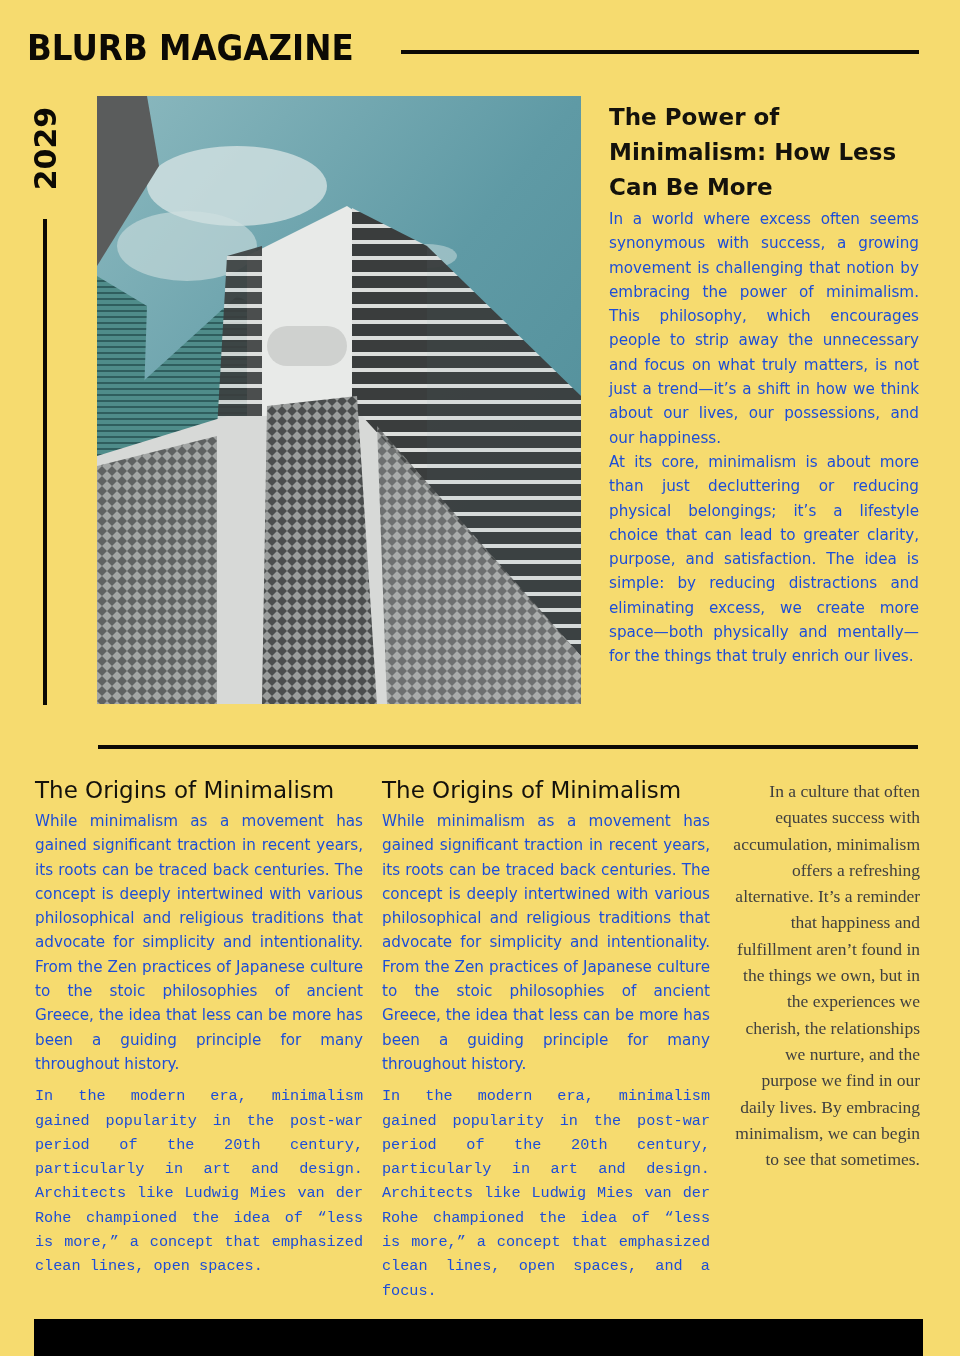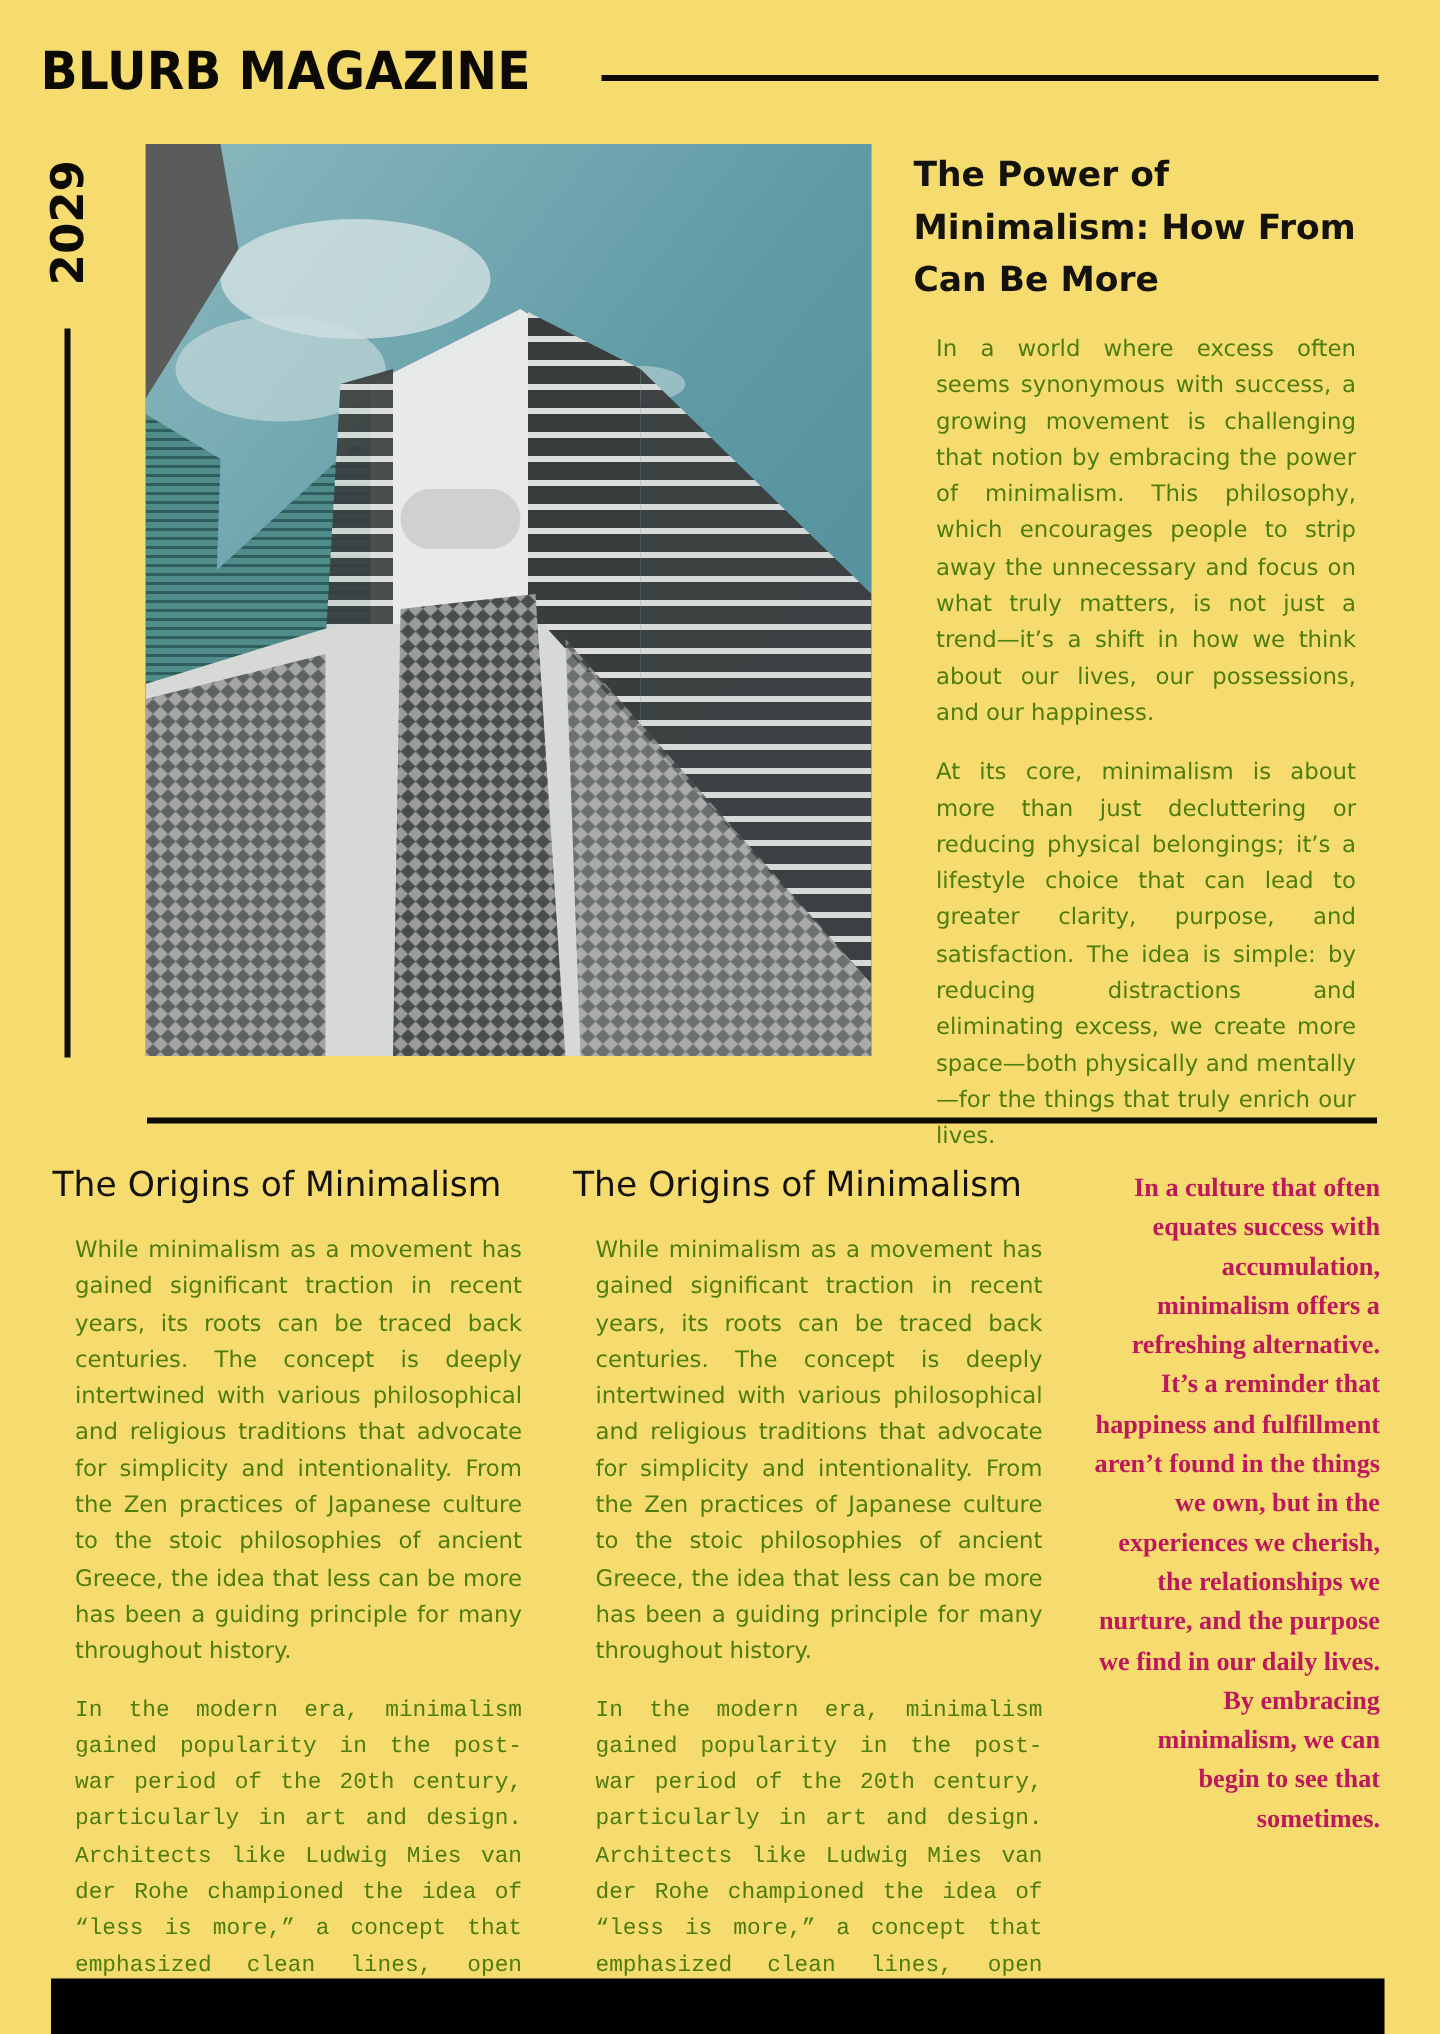--- a/index.html
+++ b/index.html
@@ -41,40 +41,40 @@
     .photo svg { display: block; width: 100%; height: 100%; }
     .feature {
       position: absolute; left: 609px; top: 100px; width: 310px;
     }
     .feature h1 {
       margin: 0 0 2px 0; font-size: 23px; line-height: 35px; font-weight: bold;
       color: #14120c;
     }
     .body-text {
       font-size: 15.2px; line-height: 24.3px; text-align: justify;
-      color: #4d7c0f; margin: 15px;
+      color: #1d4ed8; margin: 0;
     }
     .rule-mid {
       position: absolute; left: 98px; top: 745px; width: 820px; height: 4px;
       background: #0c0a05;
     }
     .col {
       position: absolute; top: 774px; width: 328px;
     }
     .col h2 {
       margin: 0 0 3px 0; font-size: 23px; line-height: 32px; font-weight: normal;
       color: #14120c; white-space: nowrap;
     }
     .col p.body-text + p.body-text { margin-top: 8px; font-family: Liberation Mono, monospace; }
     .col-1 { left: 35px; }
     .col-2 { left: 382px; }
     .pull {
       position: absolute; left: 728px; top: 778px; width: 192px;
-      font-family: "Liberation Serif", serif; font-weight: bold;
-      font-size: 17.5px; line-height: 26.3px; text-align: right; color: #be185d;
+      font-family: "Liberation Serif", serif; font-weight: normal;
+      font-size: 17.5px; line-height: 26.3px; text-align: right; color: #404040;
       margin: 0;
     }
     .footer-bar {
       position: absolute; left: 34px; top: 1319px; width: 889px; height: 37px;
       background: #000;
     }
   </style>
 </head>
 <body>
 
@@ -124,21 +124,21 @@
 
     <polygon points="0,360 130,320 265,320 484,560 484,608 0,608" fill="#d7d9d7"></polygon>
     <polygon points="0,370 120,340 120,608 0,608" fill="url(#lattice)" opacity="0.85"></polygon>
     <polygon points="170,310 260,300 280,608 165,608" fill="url(#lattice)"></polygon>
     <polygon points="280,330 484,560 484,608 290,608" fill="url(#lattice)" opacity="0.75"></polygon>
     <rect x="170" y="230" width="80" height="40" rx="20" fill="#cfd1cf"></rect>
   </svg>
 </div>
 
 <div class="feature">
-  <h1>The Power of Minimalism: How From Can Be More</h1>
+  <h1>The Power of Minimalism: How Less Can Be More</h1>
   <p class="body-text">In a world where excess often seems synonymous with success, a growing movement is challenging that notion by embracing the power of minimalism. This philosophy, which encourages people to strip away the unnecessary and focus on what truly matters, is not just a trend—it’s a shift in how we think about our lives, our possessions, and our happiness.</p>
   <p class="body-text">At its core, minimalism is about more than just decluttering or reducing physical belongings; it’s a lifestyle choice that can lead to greater clarity, purpose, and satisfaction. The idea is simple: by reducing distractions and eliminating excess, we create more space—both physically and mentally—for the things that truly enrich our lives.</p>
 </div>
 
 <div class="rule-mid"></div>
 
 <div class="col col-1">
   <h2>The Origins of Minimalism</h2>
   <p class="body-text">While minimalism as a movement has gained significant traction in recent years, its roots can be traced back centuries. The concept is deeply intertwined with various philosophical and religious traditions that advocate for simplicity and intentionality. From the Zen practices of Japanese culture to the stoic philosophies of ancient Greece, the idea that less can be more has been a guiding principle for many throughout history.</p>
   <p class="body-text">In the modern era, minimalism gained popularity in the post-war period of the 20th century, particularly in art and design. Architects like Ludwig Mies van der Rohe championed the idea of “less is more,” a concept that emphasized clean lines, open spaces.</p>

